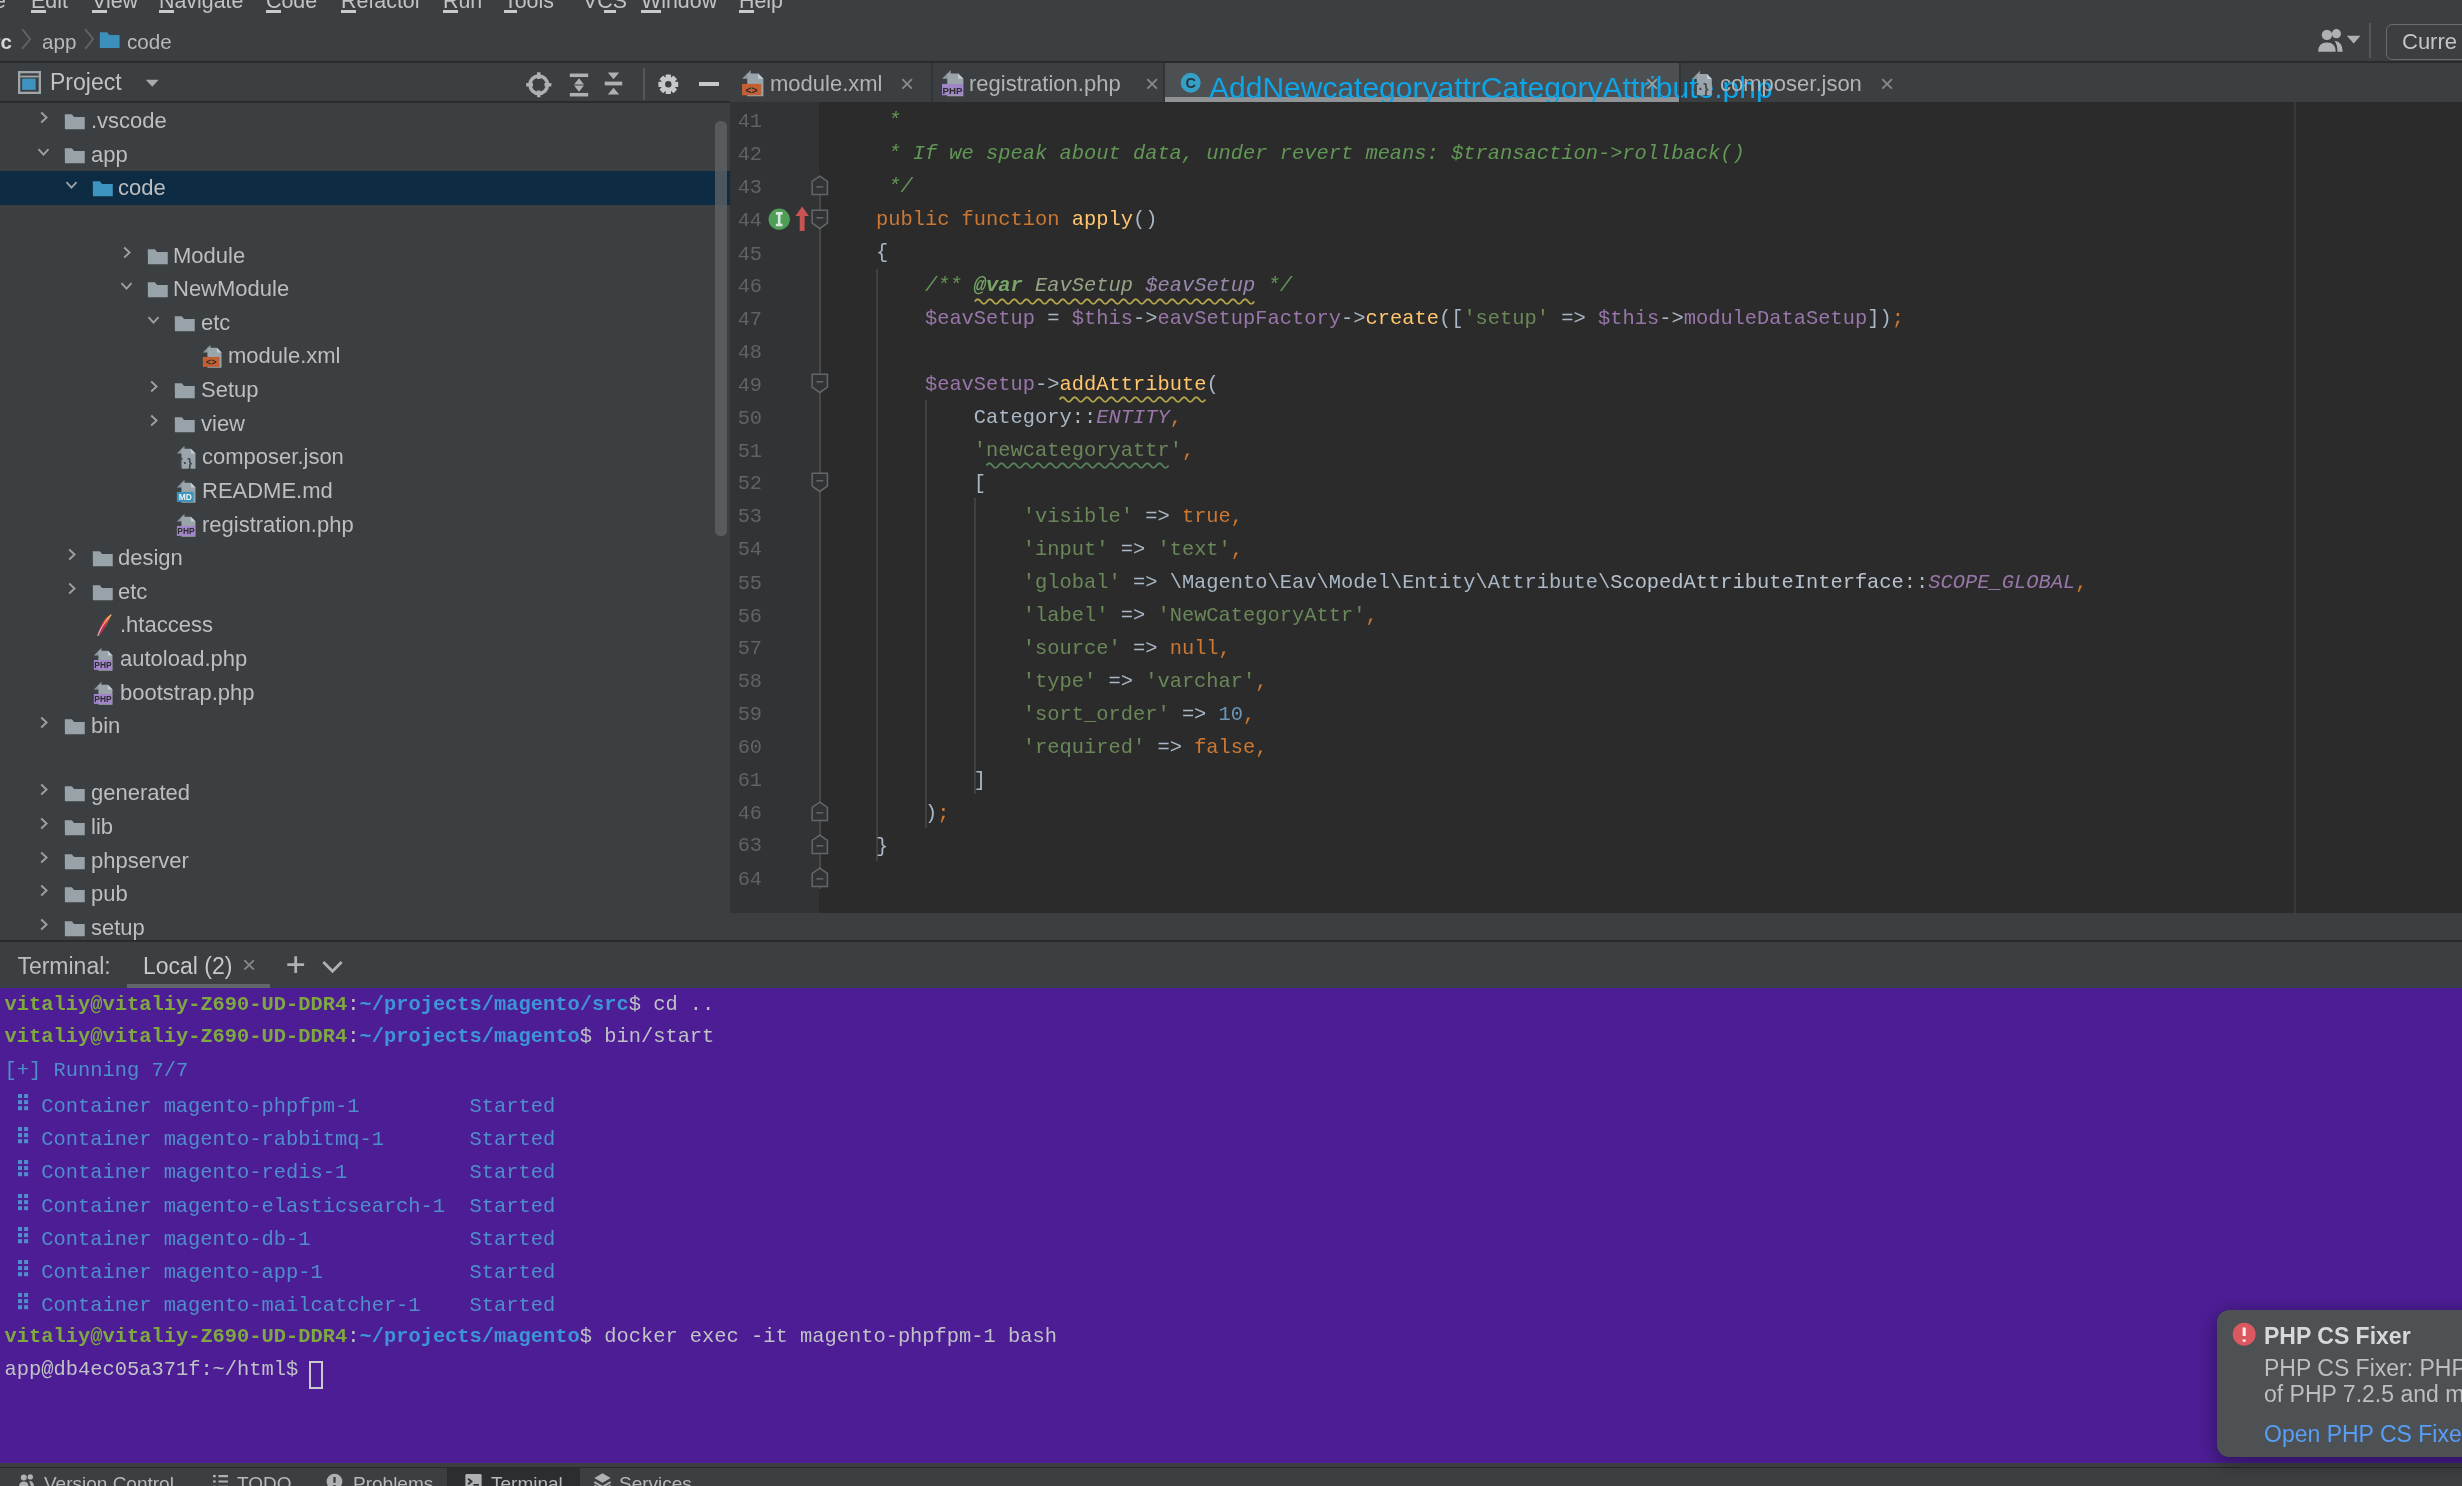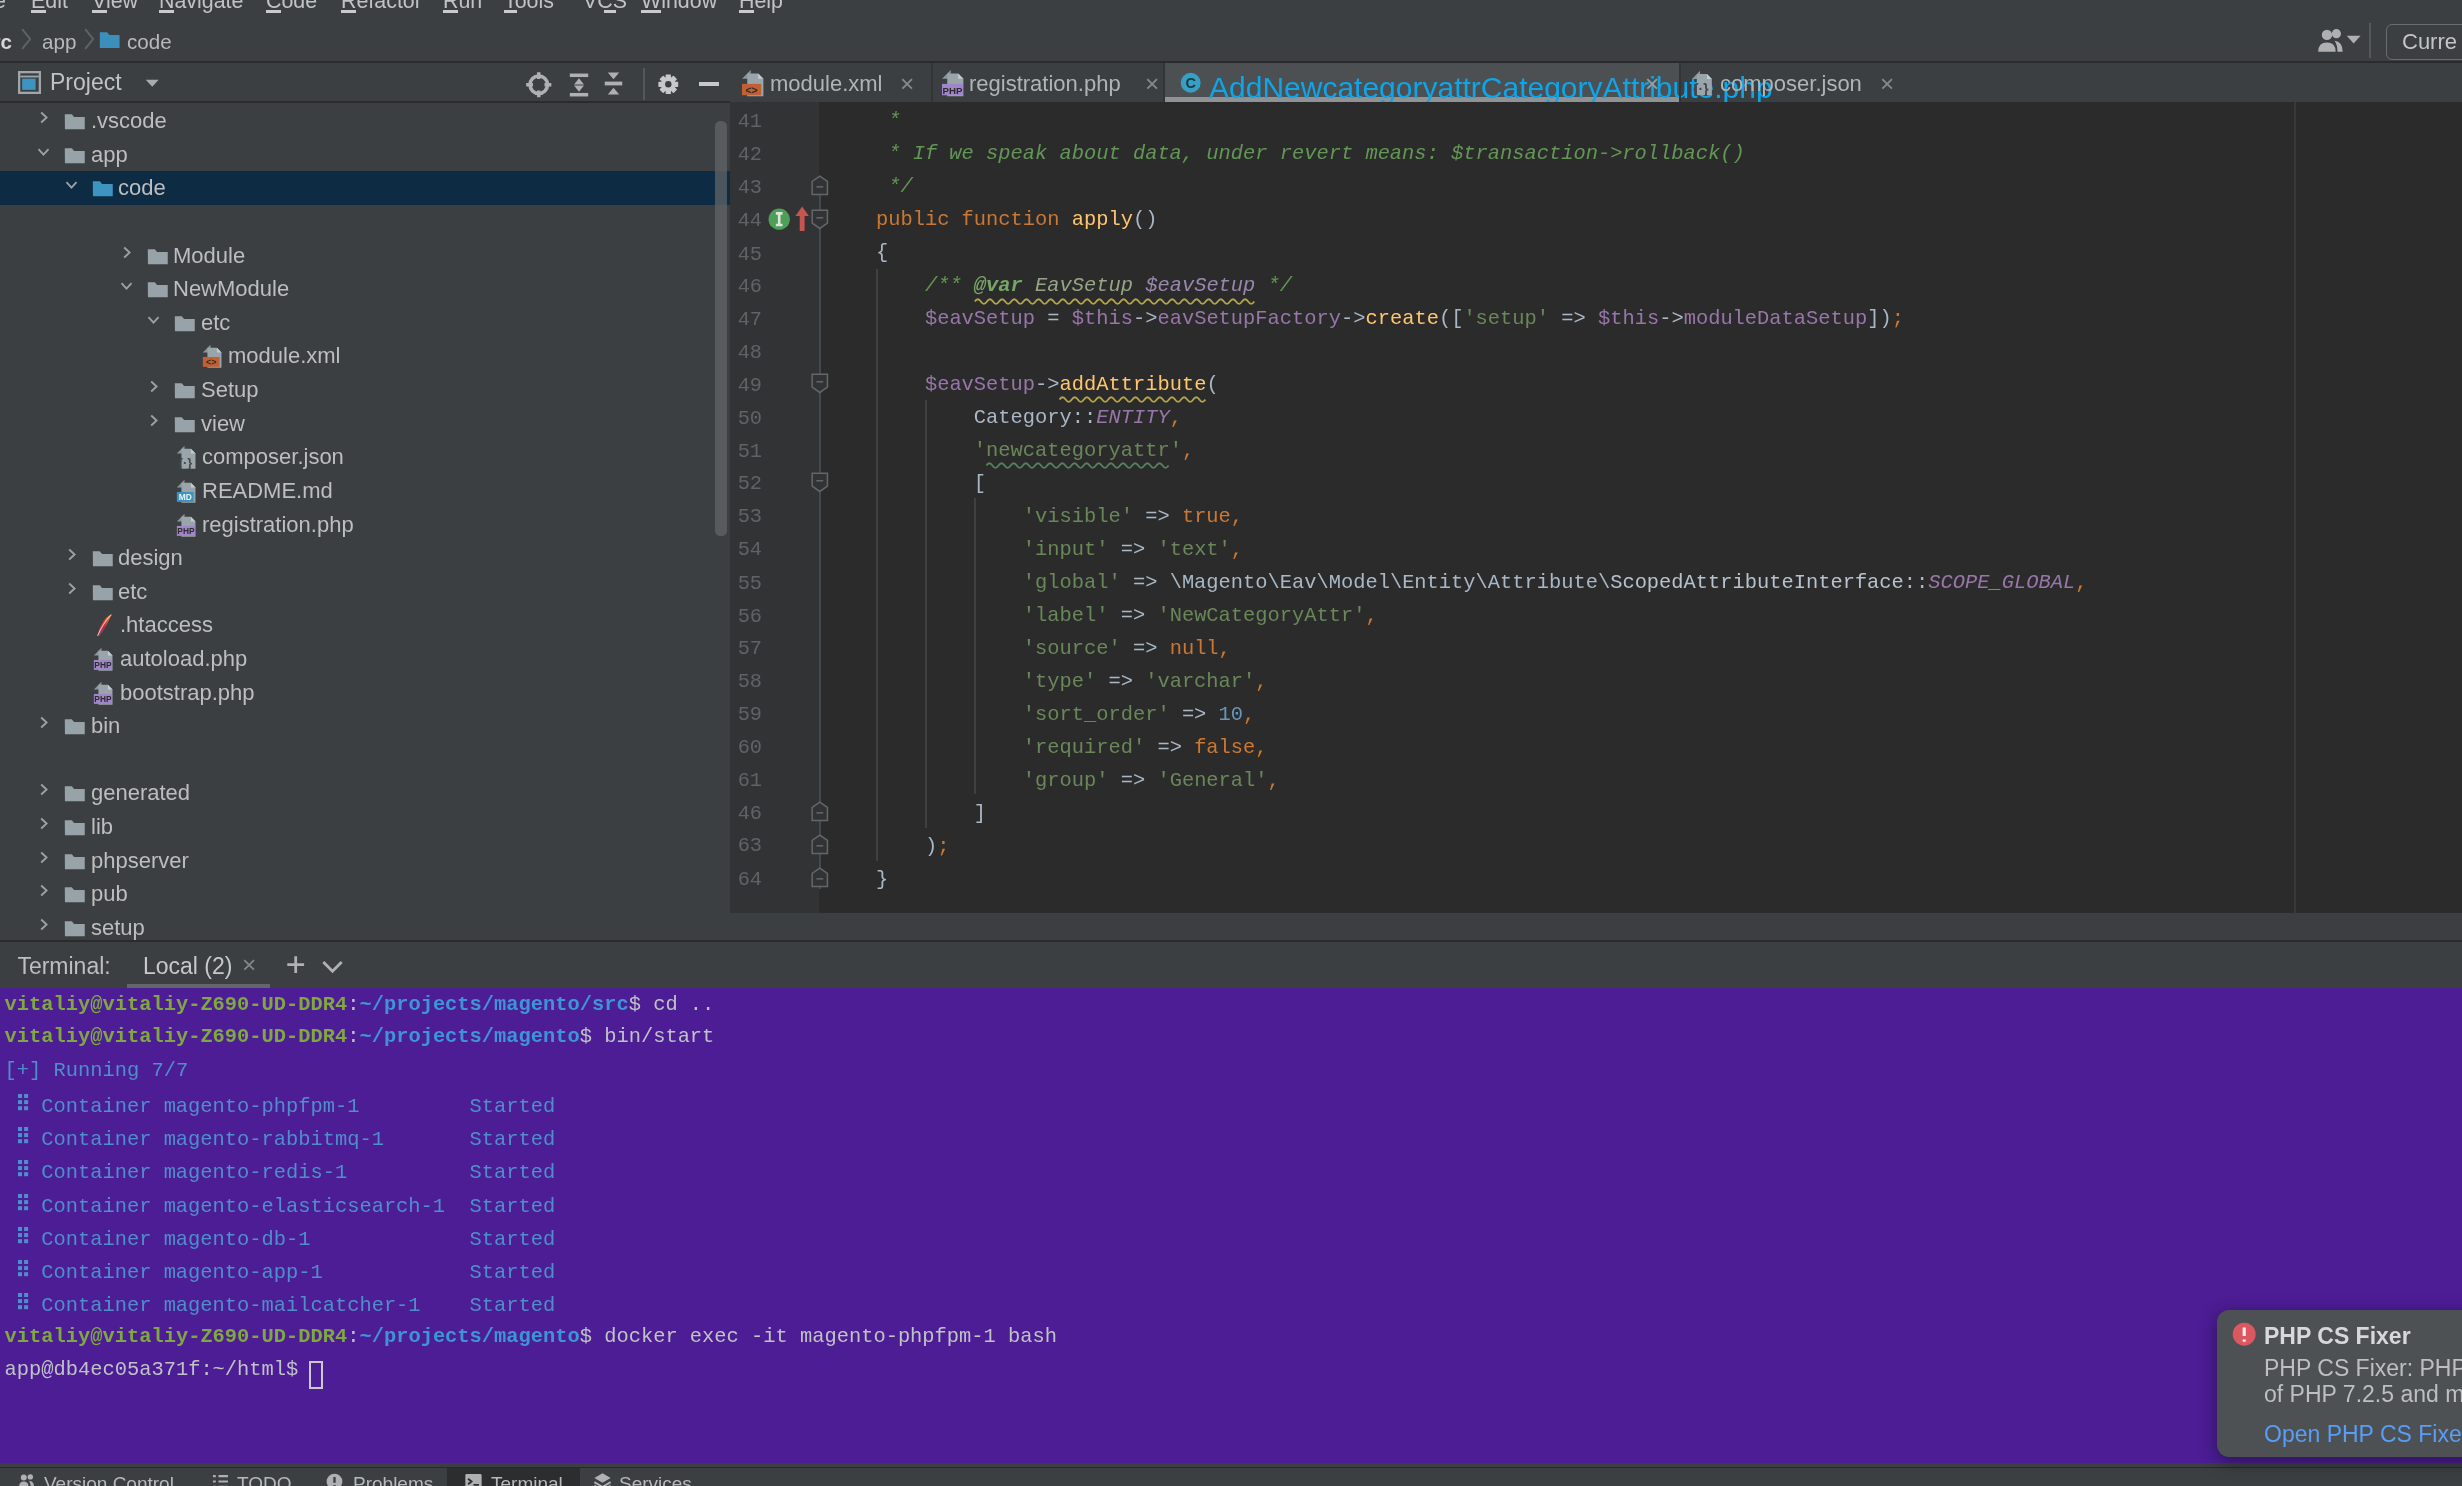--- a/index.html
+++ b/index.html
@@ -521,21 +521,20 @@
 <div class="cl">            <span class="c-str">'</span><span class="c-str">newcategoryattr</span><span class="c-str">'</span><span class="c-orange">,</span></div>
 <div class="cl">            <span class="c-gray">[</span></div>
 <div class="cl">                <span class="c-str">'visible' </span><span class="c-gray">=&gt; </span><span class="c-orange">true,</span></div>
 <div class="cl">                <span class="c-str">'input' </span><span class="c-gray">=&gt; </span><span class="c-str">'text'</span><span class="c-orange">,</span></div>
 <div class="cl">                <span class="c-str">'global' </span><span class="c-gray">=&gt; \Magento\Eav\Model\Entity\Attribute\</span><span class="c-class">ScopedAttributeInterface</span><span class="c-gray">::</span><span class="c-purpleI">SCOPE_GLOBAL</span><span class="c-orange">,</span></div>
 <div class="cl">                <span class="c-str">'label' </span><span class="c-gray">=&gt; </span><span class="c-str">'NewCategoryAttr'</span><span class="c-orange">,</span></div>
 <div class="cl">                <span class="c-str">'source' </span><span class="c-gray">=&gt; </span><span class="c-orange">null,</span></div>
 <div class="cl">                <span class="c-str">'type' </span><span class="c-gray">=&gt; </span><span class="c-str">'varchar'</span><span class="c-orange">,</span></div>
 <div class="cl">                <span class="c-str">'sort_order' </span><span class="c-gray">=&gt; </span><span class="c-num">10</span><span class="c-orange">,</span></div>
 <div class="cl">                <span class="c-str">'required' </span><span class="c-gray">=&gt; </span><span class="c-orange">false,</span></div>
-<div class="cl">                <span class="c-str">'group' </span><span class="c-gray">=&gt; </span><span class="c-str">'General'</span><span class="c-orange">,</span></div>
 <div class="cl">            <span class="c-gray">]</span></div>
 <div class="cl">        <span class="c-gray">)</span><span class="c-orange">;</span></div>
 <div class="cl">    <span class="c-gray">}</span></div>
   </div>
 </div>
 <div id="editor-underband" class="abs"></div>
 <div id="term-sep" class="abs"></div>
 <div id="termheader" class="abs">
   <span class="abs" style="left:8.4px;top:10.7px;font-size:23px;color:#bcbec0">Terminal:</span>
   <span class="abs" style="left:134px;top:10.7px;font-size:23px;color:#c6c8ca">Local (2)</span>

